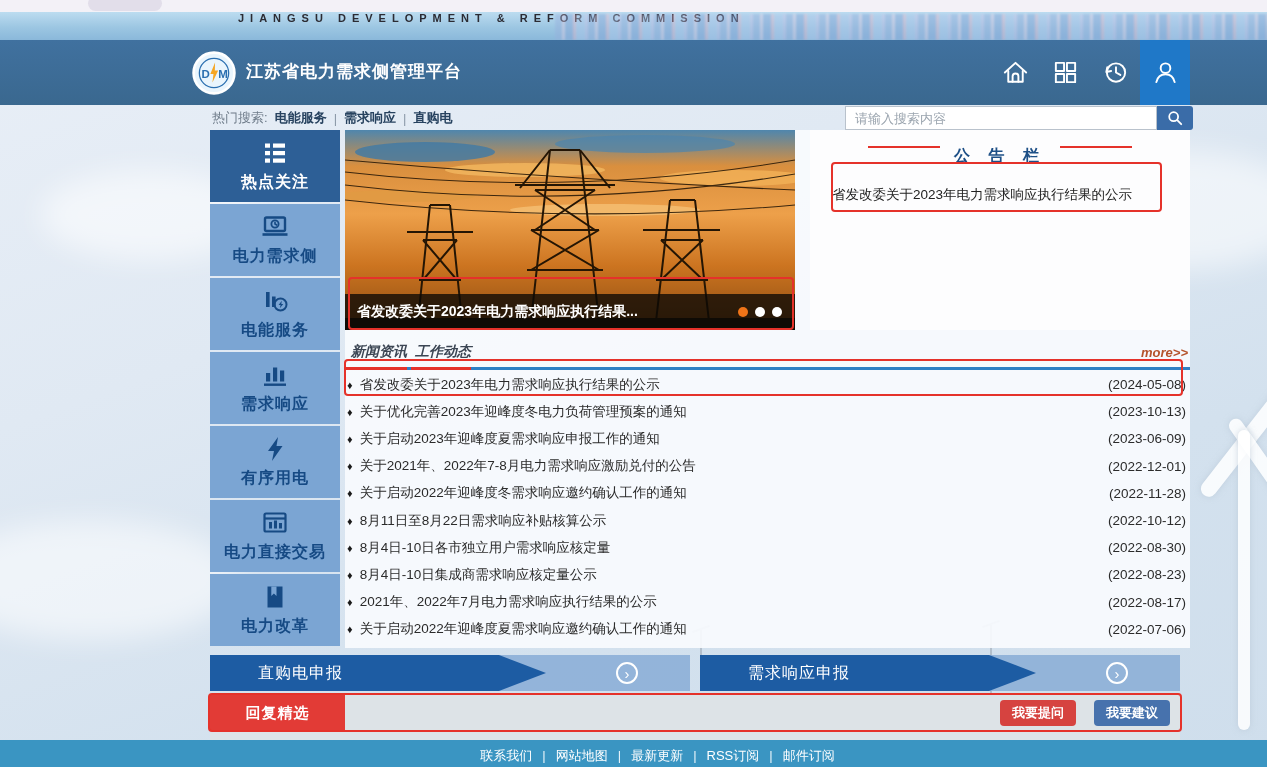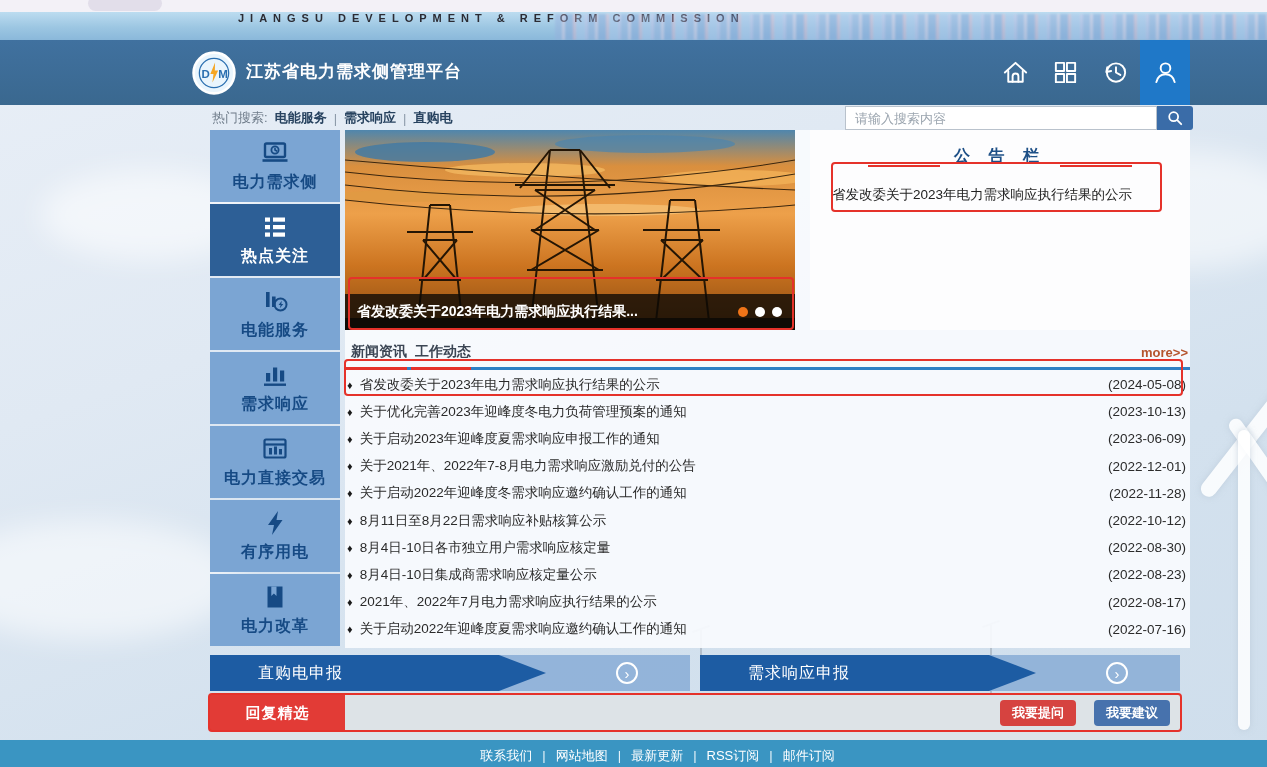--- a/index.html
+++ b/index.html
@@ -77,28 +77,28 @@
   .carousel { position:absolute; left:345px; top:130px; width:450px; height:200px; overflow:hidden; cursor:pointer; }
   .carousel svg.scene { position:absolute; inset:0; width:100%; height:100%; }
   .carousel-caption { position:absolute; left:0; right:0; bottom:0; height:36px; background:rgba(12,9,5,.78);
       display:flex; align-items:center; padding:8px 12px; color:#fff; font-size:14px; font-weight:bold; }
   .dots { position:absolute; right:13px; bottom:13px; display:flex; gap:7px; }
   .dot { width:10px; height:10px; border-radius:50%; background:#fff; cursor:pointer; }
   .dot.active { background:#f07418; }
 
   
   .board { position:absolute; left:810px; top:130px; width:380px; height:200px; background:#fdfdfe; }
-  .board-head { display:flex; align-items:flex-end; justify-content:center; gap:14px; padding-top:16px; }
+  .board-head { display:flex; align-items:flex-start; justify-content:center; gap:14px; padding-top:16px; }
   .board-line { width:72px; height:2px; background:#e5322a; }
   .board-title { color:#1d4f86; font-size:16px; font-weight:bold; letter-spacing:7px; }
   .board-item { margin:18px 20px 0 22px; font-size:13.5px; color:#222; cursor:pointer; line-height:1.5; }
 
   
   .news { position:absolute; left:345px; top:343px; width:845px; }
-  .tabs { position:relative; height:24px; }
+  .tabs { position:relative; height:24px;font-style:italic; }
   .tab { position:absolute; top:0; font-size:14px; color:#3c4654; font-weight:bold; cursor:pointer; }
   .tab1 { left:6px; }
   .tab2 { left:70px; }
   .more { position:absolute; right:2px; top:2px; font-size:13px; font-weight:bold; color:#b5542d; cursor:pointer; text-decoration:none; }
   .tabline { position:absolute; left:0; top:24px; width:845px; height:3px; background:#2f7fc4; }
   .tabline .redseg { position:absolute; top:0; height:3px; background:#e5322a; }
   .rs1 { left:0; width:62px; }
   .rs2 { left:66px; width:60px; }
   .news-list { position:absolute; left:0; top:28px; width:845px; }
   .news-row { height:27.2px; display:flex; align-items:center; cursor:pointer; }
@@ -223,46 +223,46 @@
             <circle cx="7.5" cy="7.5" r="5"></circle>
             <path d="M11.5 11.5 L16 16"></path>
           </svg>
       </button>
     </div>
   </div>
 
   <div class="content-bg"></div>
 
   <aside class="sidebar">
-    <div class="side-item">
-      <span class="s-ico">
-        <svg viewBox="0 0 28 28" fill="none" stroke="currentColor">
-            <rect x="4" y="4.5" width="20" height="13.5" rx="1.5" stroke-width="2.4"></rect>
-            <circle cx="14" cy="11" r="3.6" stroke-width="1.8"></circle>
-            <path d="M14 8.8 V11 L16.2 12.2" stroke-width="1.6"></path>
-            <path d="M1.5 21.5 H26.5" stroke-width="2.6"></path>
-          </svg>
-      </span>
-      <span class="s-label">电力需求侧</span>
-    </div>
     <div class="side-item active">
       <span class="s-ico">
         <svg viewBox="0 0 28 28" fill="currentColor">
             <rect x="4" y="4.5" width="5" height="4.2"></rect>
             <rect x="12" y="4.5" width="12" height="4.2"></rect>
             <rect x="4" y="12" width="5" height="4.2"></rect>
             <rect x="12" y="12" width="12" height="4.2"></rect>
             <rect x="4" y="19.5" width="5" height="4.2"></rect>
             <rect x="12" y="19.5" width="12" height="4.2"></rect>
           </svg>
       </span>
       <span class="s-label">热点关注</span>
     </div>
     <div class="side-item">
       <span class="s-ico">
+        <svg viewBox="0 0 28 28" fill="none" stroke="currentColor">
+            <rect x="4" y="4.5" width="20" height="13.5" rx="1.5" stroke-width="2.4"></rect>
+            <circle cx="14" cy="11" r="3.6" stroke-width="1.8"></circle>
+            <path d="M14 8.8 V11 L16.2 12.2" stroke-width="1.6"></path>
+            <path d="M1.5 21.5 H26.5" stroke-width="2.6"></path>
+          </svg>
+      </span>
+      <span class="s-label">电力需求侧</span>
+    </div>
+    <div class="side-item">
+      <span class="s-ico">
         <svg viewBox="0 0 28 28">
             <rect x="5" y="5" width="3.6" height="15" fill="currentColor"></rect>
             <rect x="11" y="9.5" width="3.6" height="10.5" fill="currentColor"></rect>
             <circle cx="19.5" cy="17.5" r="6" fill="none" stroke="currentColor" stroke-width="2"></circle>
             <polygon points="20.8,13.8 17.6,18 19.6,18 18.8,21.3 22.3,16.9 20.3,16.9" fill="currentColor"></polygon>
           </svg>
       </span>
       <span class="s-label">电能服务</span>
     </div>
     <div class="side-item">
@@ -272,36 +272,36 @@
             <rect x="12" y="6.5" width="4.2" height="14"></rect>
             <rect x="19" y="9.5" width="4.2" height="11"></rect>
             <rect x="3" y="22.5" width="22" height="2.4"></rect>
           </svg>
       </span>
       <span class="s-label">需求响应</span>
     </div>
     <div class="side-item">
       <span class="s-ico">
         <svg viewBox="0 0 28 28">
+            <polygon points="17,2 7,16 13,16 11,26 21.5,11 15.5,11" fill="currentColor"></polygon>
+          </svg>
+      </span>
+      <span class="s-label">有序用电</span>
+    </div>
+    <div class="side-item">
+      <span class="s-ico">
+        <svg viewBox="0 0 28 28">
             <rect x="3.5" y="4.5" width="21" height="18" rx="1.5" fill="none" stroke="currentColor" stroke-width="2.2"></rect>
             <path d="M3.5 9.5 H24.5" stroke="currentColor" stroke-width="2.2"></path>
             <rect x="8" y="13" width="3" height="6.5" fill="currentColor"></rect>
             <rect x="13" y="11.5" width="3" height="8" fill="currentColor"></rect>
             <rect x="18" y="14" width="3" height="5.5" fill="currentColor"></rect>
           </svg>
       </span>
       <span class="s-label">电力直接交易</span>
-    </div>
-    <div class="side-item">
-      <span class="s-ico">
-        <svg viewBox="0 0 28 28">
-            <polygon points="17,2 7,16 13,16 11,26 21.5,11 15.5,11" fill="currentColor"></polygon>
-          </svg>
-      </span>
-      <span class="s-label">有序用电</span>
     </div>
     <div class="side-item">
       <span class="s-ico">
         <svg viewBox="0 0 28 28" fill="currentColor">
             <path d="M6.5 3.5 h15 v21 h-15 z"></path>
             <path d="M15.5 3.5 v9.5 l-2.6 -2.6 l-2.6 2.6 v-9.5 z" fill="#7ba5d3"></path>
           </svg>
       </span>
       <span class="s-label">电力改革</span>
     </div>
@@ -416,21 +416,21 @@
         <span class="nd">(2022-08-23)</span>
       </div>
       <div class="news-row">
         <span class="diamond">♦</span>
         <span class="nt">2021年、2022年7月电力需求响应执行结果的公示</span>
         <span class="nd">(2022-08-17)</span>
       </div>
       <div class="news-row">
         <span class="diamond">♦</span>
         <span class="nt">关于启动2022年迎峰度夏需求响应邀约确认工作的通知</span>
-        <span class="nd">(2022-07-16)</span>
+        <span class="nd">(2022-07-06)</span>
       </div>
     </div>
   </div>
 
   <div class="banner-row">
     <div class="apply-banner ab1">
       <div class="apply-arrow">
         <span>直购电申报</span>
       </div>
       <span class="go-circle">›</span>

